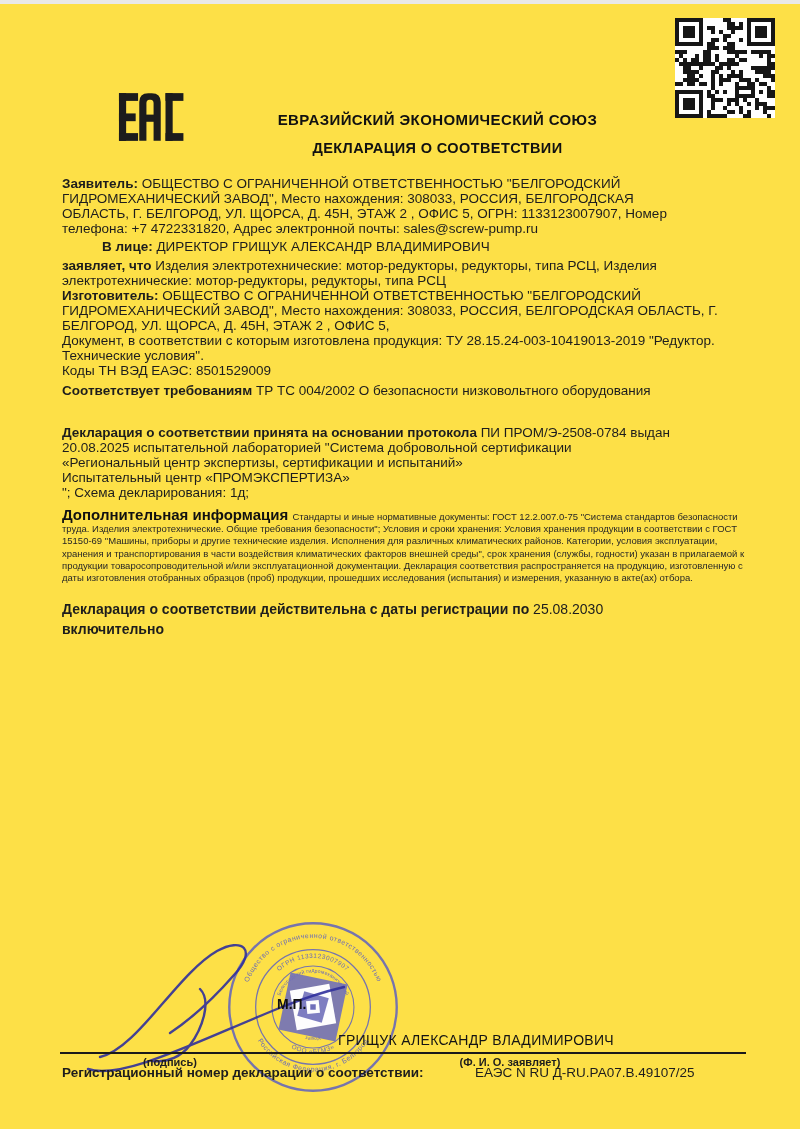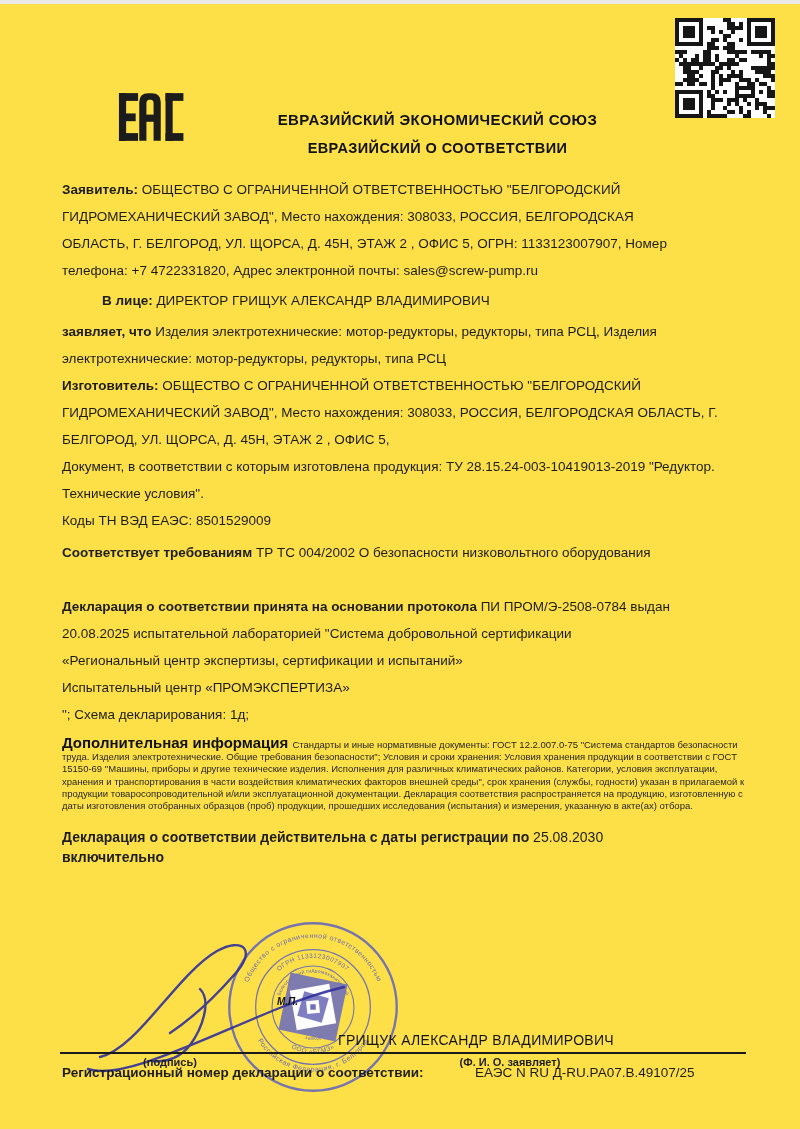--- a/index.html
+++ b/index.html
@@ -10,34 +10,34 @@
     color:#1d1d1d;
   }
   
   .eac-logo{position:absolute;left:113px;top:84px;}
   .qr{position:absolute;left:675px;top:14px;}
   .titles{position:absolute;left:85px;right:10px;top:107px;text-align:center;}
   .title-union{font-size:15px;font-weight:700;letter-spacing:.4px;color:#111;}
   .title-doc{font-size:14.5px;font-weight:700;letter-spacing:.4px;color:#111;margin-top:12px;}
   
   .content{position:absolute;left:62px;top:172px;width:684px;}
-  .para{white-space:pre-line;font-size:13.5px;line-height:27px;}
+  .para{white-space:pre-line;font-size:13.5px;line-height:15px;}
   .para .b{font-weight:700;}
   [data-pname="in-person"]{margin-top:3px;padding-left:40px;}
   [data-pname="declares"]{margin-top:4px;}
   [data-pname="meets"]{margin-top:5px;}
   [data-pname="basis"]{margin-top:27px;}
   [data-pname="add-info"]{margin-top:9px;font-size:9.5px;line-height:12.2px;color:#262626;}
   [data-pname="add-info"] .addinfo-label{font-size:15px;color:#111;}
   [data-pname="valid"]{margin-top:16px;font-size:14px;line-height:19.5px;}
   
   .stamp{position:absolute;left:222px;top:912px;}
   .signature{position:absolute;left:82px;top:925px;}
   .sig-line{position:absolute;left:60px;top:1048px;width:686px;border-top:2px solid #1a1a1a;}
-  .mp{position:absolute;left:277px;top:992px;font-size:10px;font-weight:700;color:#111;font-style:italic;}
+  .mp{position:absolute;left:277px;top:992px;font-size:14px;font-weight:700;color:#111;}
   .fio{position:absolute;left:338px;top:1028px;font-size:14px;color:#141414;letter-spacing:.3px;}
   .cap-sign{position:absolute;left:100px;top:1052px;width:140px;text-align:center;font-size:11px;font-weight:700;}
   .cap-fio{position:absolute;left:415px;top:1052px;width:190px;text-align:center;font-size:11px;font-weight:700;}
   
   .foot-row{position:absolute;left:62px;width:684px;font-size:13.5px;}
   .foot-row .lbl{font-weight:700;text-align:center;}
   .foot-row .val{position:absolute;left:413px;top:0;font-weight:400;}
   .row1{top:1061px;}
   .row2{top:1088px;}
 </style>
@@ -272,21 +272,21 @@
       <rect x="72" y="0" width="28" height="28" fill="#161616"></rect>
       <rect x="76" y="4" width="20" height="20" fill="#fff"></rect>
       <rect x="80" y="8" width="12" height="12" fill="#161616"></rect>
       <rect x="0" y="72" width="28" height="28" fill="#161616"></rect>
       <rect x="4" y="76" width="20" height="20" fill="#fff"></rect>
       <rect x="8" y="80" width="12" height="12" fill="#161616"></rect>
     </svg>
 
   <div class="titles">
     <div class="title-union">ЕВРАЗИЙСКИЙ ЭКОНОМИЧЕСКИЙ СОЮЗ</div>
-    <div class="title-doc">ЕВРАЗИЙСКИЙ О СООТВЕТСТВИИ</div>
+    <div class="title-doc">ДЕКЛАРАЦИЯ О СООТВЕТСТВИИ</div>
   </div>
 
   <div class="content">
       <div class="para" data-pname="declarant"><span class="b">Заявитель:</span><span> ОБЩЕСТВО С ОГРАНИЧЕННОЙ ОТВЕТСТВЕННОСТЬЮ "БЕЛГОРОДСКИЙ
 ГИДРОМЕХАНИЧЕСКИЙ ЗАВОД", Место нахождения: 308033, РОССИЯ,  БЕЛГОРОДСКАЯ
 ОБЛАСТЬ, Г. БЕЛГОРОД, УЛ. ЩОРСА, Д. 45Н, ЭТАЖ 2 , ОФИС 5, ОГРН: 1133123007907, Номер
 телефона: +7 4722331820, Адрес электронной почты: sales@screw-pump.ru</span></div>
       <div class="para" data-pname="in-person"><span class="b">В лице:</span><span> ДИРЕКТОР ГРИЩУК АЛЕКСАНДР ВЛАДИМИРОВИЧ</span></div>
       <div class="para" data-pname="declares"><span class="b">заявляет, что</span><span>  Изделия электротехнические: мотор-редукторы, редукторы, типа РСЦ, Изделия
 электротехнические: мотор-редукторы, редукторы, типа РСЦ</span></div>

